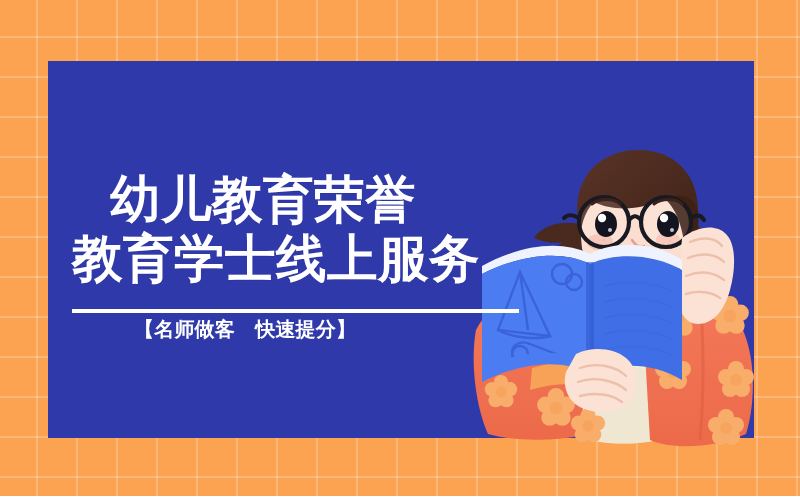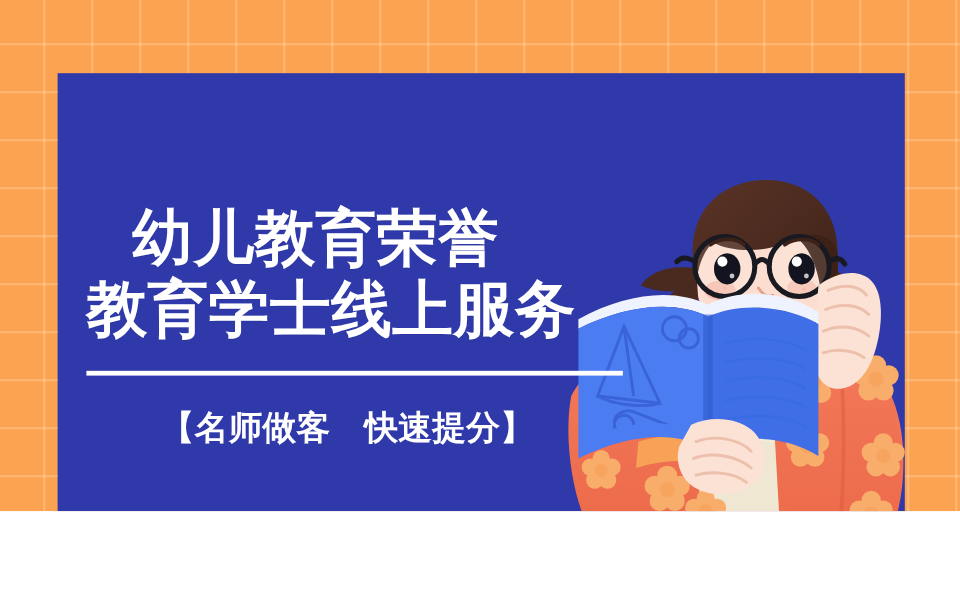--- a/index.html
+++ b/index.html
@@ -7,21 +7,21 @@
     padding: 0;
     background: #ffffff;
   }
   body {
     font-family: "Liberation Sans", sans-serif;
   }
 
   #banner {
     position: relative;
     width: 800px;
-    height: 426px;
+    height: 496px;
     overflow: hidden;
     background-color: #fca352;
   }
 
   
   #grid-bg {
     position: absolute;
     inset: 0;
     background-color: #fca352;
     background-image:
@@ -85,22 +85,22 @@
     left: 24px;
     top: 248px;
     width: 447px;
     height: 4px;
     background-color: #ffffff;
   }
 
   #subtitle {
     position: absolute;
     left: 86px;
-    top: 280px;
-    font-size: 28px;
+    top: 252px;
+    font-size: 20px;
     line-height: 32px;
     font-weight: 700;
     color: #ffffff;
     white-space: nowrap;
     font-family: "DejaVu Sans", "Liberation Sans", sans-serif;
     letter-spacing: 0.01em;
   }
 
   
   #illustration {

